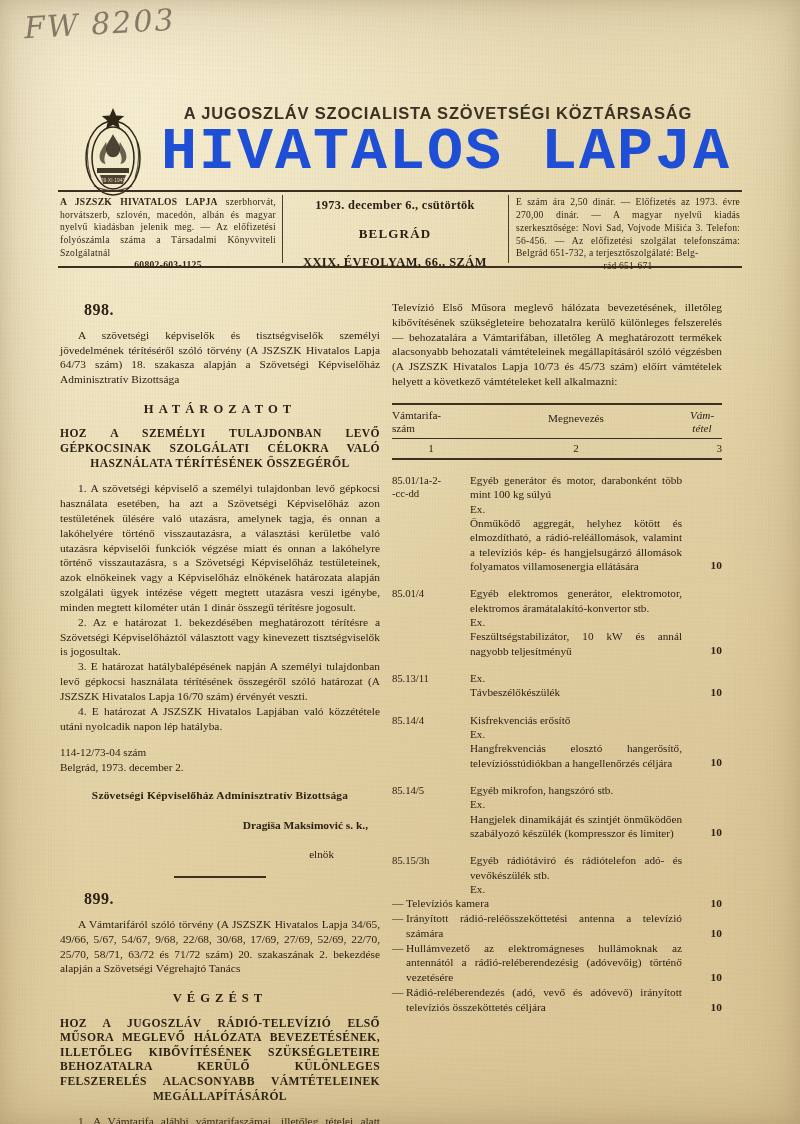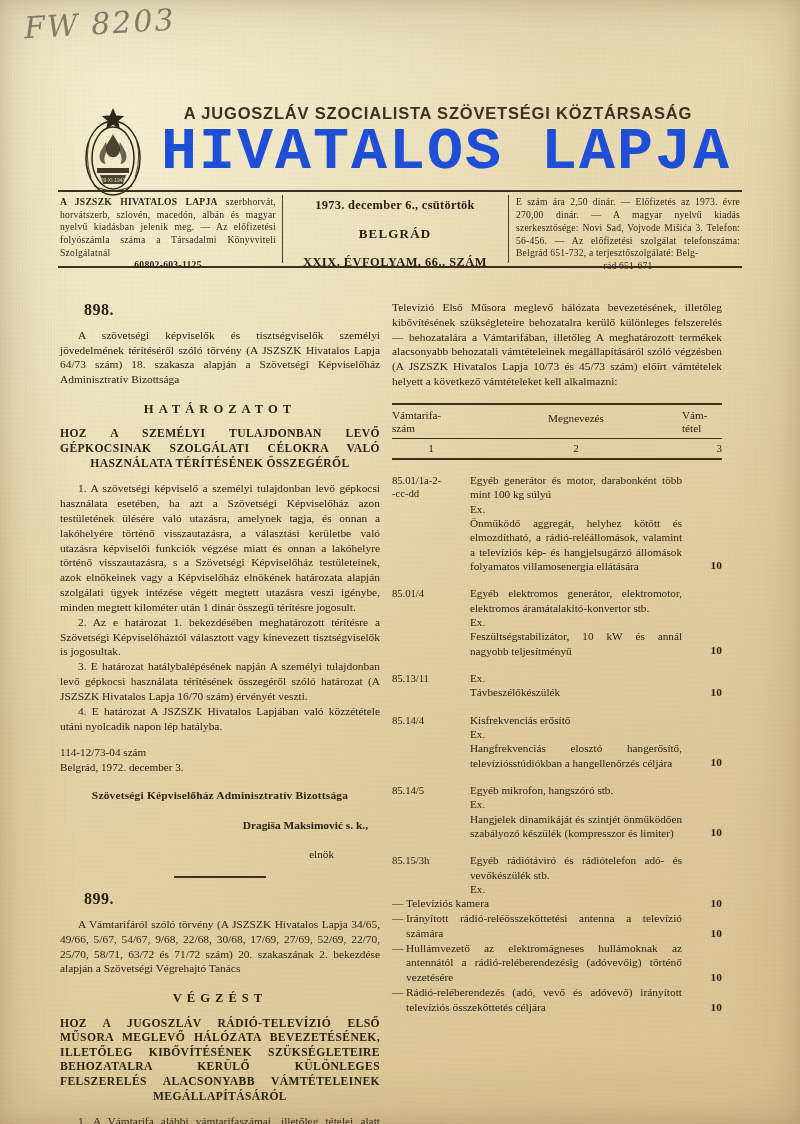--- a/index.html
+++ b/index.html
@@ -100,21 +100,21 @@
   .signrole{text-align:right;font-size:11.2px;padding-right:46px;margin-top:14px;}
   .hr-short{width:92px;height:0;border-top:2.2px solid #3a2f20;margin:15px auto 0;}
 
   
   .tbl{margin-top:14px;}
   .tbl .rt{height:0;border-top:2.4px solid #3a2f20;}
   .tbl .rt.thin{border-top-width:1.3px;}
   .thead{display:flex;align-items:flex-start;padding:4px 0 3px;}
   .thead .c1{width:78px;font-size:11.2px;line-height:1.18;}
   .thead .c2{flex:1;text-align:center;font-size:11.2px;padding-top:2px;}
-  .thead .c3{width:40px;text-align:left;font-size:11.2px;line-height:1.18;}
+  .thead .c3{width:40px;text-align:center;font-size:11.2px;line-height:1.18;font-style:italic;}
   .tnums{display:flex;padding:2px 0 2px;font-size:11.2px;}
   .tnums .c1{width:78px;text-align:center;}
   .tnums .c2{flex:1;text-align:center;}
   .tnums .c3{width:40px;text-align:right;}
   .trow{display:flex;margin-top:13px;}
   .trow .c1{width:78px;font-size:10.8px;line-height:1.24;padding-top:1px;letter-spacing:-.1px;}
   .trow .c2{flex:1;font-size:11.2px;line-height:1.28;text-align:justify;}
   .trow .c3{width:40px;text-align:right;font-size:11.4px;font-weight:700;
     display:flex;align-items:flex-end;justify-content:flex-end;}
   .ex{display:block;}
@@ -189,21 +189,21 @@
     <div class="spaced">HATÁROZATOT</div>
     <div class="allcaps">HOZ A SZEMÉLYI TULAJDONBAN LEVŐ GÉPKOCSINAK SZOLGÁLATI CÉLOKRA VALÓ HASZNÁLATA TÉRÍTÉSÉNEK ÖSSZEGÉRŐL</div>
 
     <p class="body">1. A szövetségi képviselő a személyi tulajdonban levő gépkocsi használata esetében, ha azt a Szövetségi Képviselőház azon testületének ülésére való utazásra, amelynek tagja, és onnan a lakóhelyére történő visszautazásra, a választási kerületbe való utazásra képviselői funkciók végzése miatt és onnan a lakóhelyre történő visszautazásra, s a Szövetségi Képviselőház testületeinek, azok elnökeinek vagy a Képviselőház elnökének határozata alapján szolgálati ügyek intézése végett megtett utazásra veszi igénybe, minden megtett kilométer után 1 dinár összegű térítésre jogosult.</p>
     <p class="body">2. Az e határozat 1. bekezdésében meghatározott térítésre a Szövetségi Képviselőháztól választott vagy kinevezett tisztségviselők is jogosultak.</p>
     <p class="body">3. E határozat hatálybalépésének napján A személyi tulajdonban levő gépkocsi használata térítésének összegéről szóló határozat (A JSZSZK Hivatalos Lapja 16/70 szám) érvényét veszti.</p>
     <p class="body">4. E határozat A JSZSZK Hivatalos Lapjában való közzététele utáni nyolcadik napon lép hatályba.</p>
 
     <div class="meta">
       <div>114-12/73-04 szám</div>
-      <div>Belgrád, 1972. december 3.</div>
+      <div>Belgrád, 1973. december 2.</div>
     </div>
     <div class="signorg">Szövetségi Képviselőház Adminisztratív Bizottsága</div>
     <div class="signer">Dragiša Maksimović s. k.,</div>
     <div class="signrole">elnök</div>
     <div class="hr-short"></div>
 
     <div class="gap"></div>
     <div class="artnum">899.</div>
     <p class="body">A Vámtarifáról szóló törvény (A JSZSZK Hivatalos Lapja 34/65, 49/66, 5/67, 54/67, 9/68, 22/68, 30/68, 17/69, 27/69, 52/69, 22/70, 25/70, 58/71, 63/72 és 71/72 szám) 20. szakaszának 2. bekezdése alapján a Szövetségi Végrehajtó Tanács</p>
     <div class="spaced">VÉGZÉST</div>

